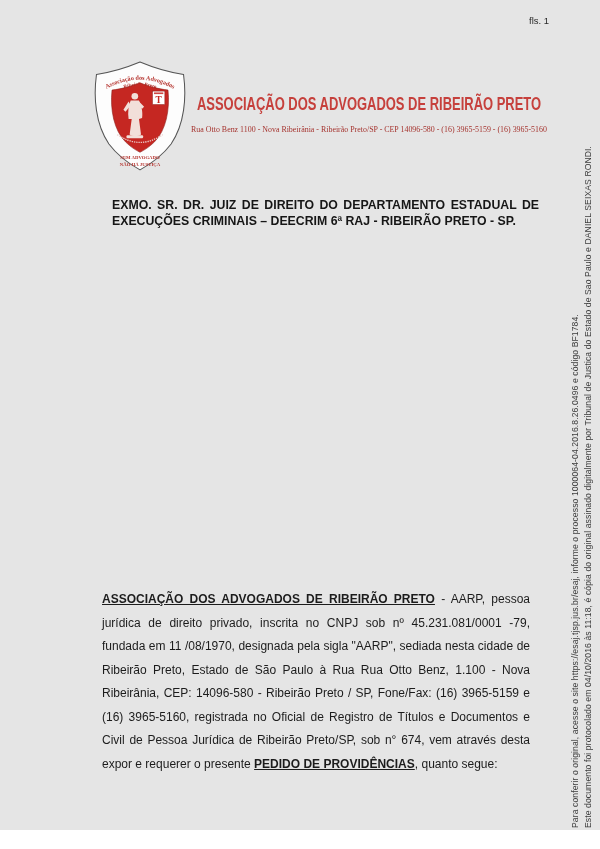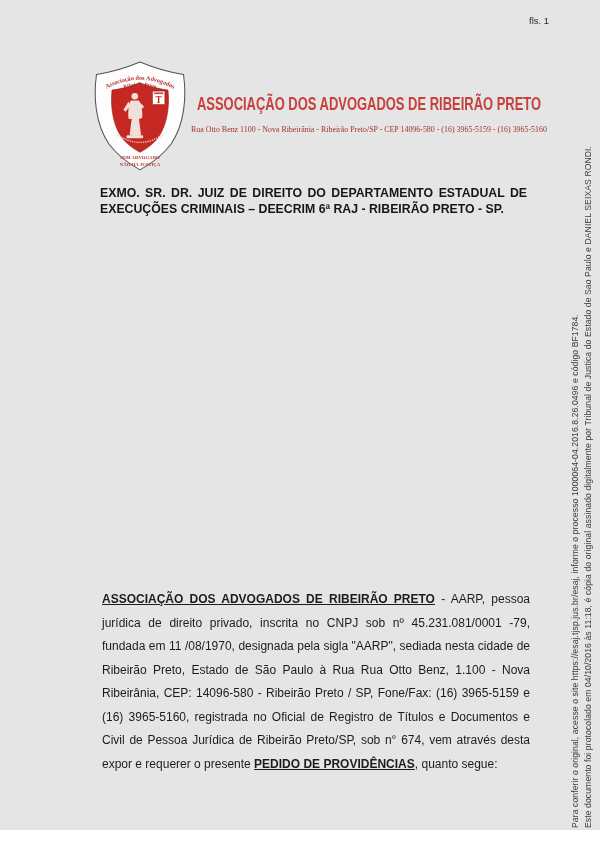--- a/index.html
+++ b/index.html
@@ -18,21 +18,21 @@
     white-space:nowrap; font-weight:bold; font-size:18px; letter-spacing:0;
     color:#c6403c;
   }
   .org-address {
     position:absolute; top:124px; left:369px;
     transform:translateX(-50%) scaleX(0.88); transform-origin:center;
     white-space:nowrap; font-family:"Liberation Serif", serif;
     font-size:9px; color:#a5332e;
   }
   .addressee {
-    position:absolute; left:100px; top:186px; width:427px; margin:0;
+    position:absolute; left:100px; top:186px; width:427px; margin:12px;
     font-weight:bold; font-size:12.3px; line-height:15.5px;
     text-align:justify; color:#161616;
   }
   .body-par {
     position:absolute; left:100px; top:586px; width:428px; margin:2px;
     font-size:12px; line-height:23.5px; text-align:justify; color:#1c1c1c;
   }
   .bu { font-weight:bold; text-decoration:underline; }
   .stamp {
     position:absolute; right:5px; bottom:2px; height:745px;

